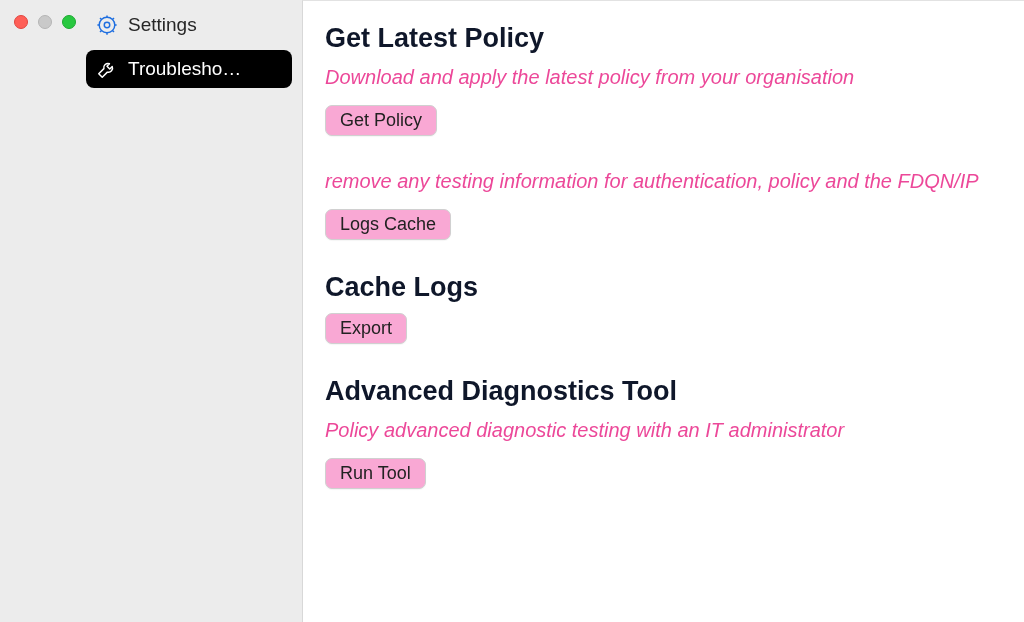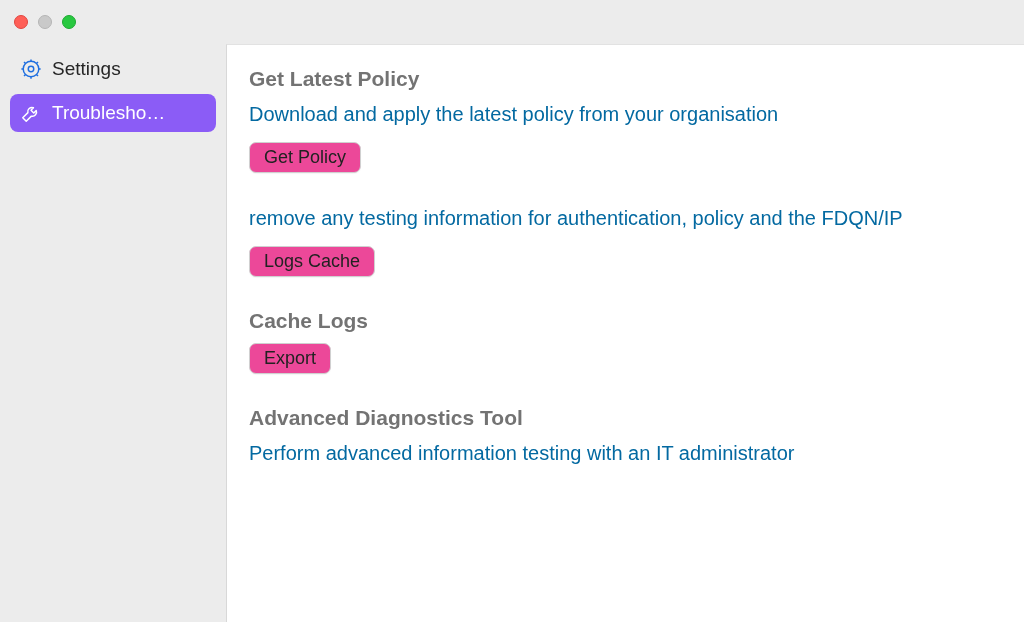--- a/index.html
+++ b/index.html
@@ -12,21 +12,21 @@
     height: 622px;
     font-family: -apple-system, "Helvetica Neue", Helvetica, Arial, sans-serif;
     background: #ececec;
     color: #222;
     overflow: hidden;
   }
   .window {
     width: 1024px;
     height: 622px;
     display: flex;
-    flex-direction: column;
+    flex-direction: row;
   }
   .titlebar {
     height: 44px;
     background: #ececec;
     display: flex;
     align-items: center;
     padding-left: 14px;
     gap: 10px;
   }
   .traffic-light {
@@ -64,21 +64,21 @@
     cursor: default;
     white-space: nowrap;
     overflow: hidden;
     text-overflow: ellipsis;
   }
   .sidebar-item .lbl {
     overflow: hidden;
     text-overflow: ellipsis;
   }
   .sidebar-item.selected {
-    background: #8b5cf6;
+    background: #000000;
     color: #ffffff;
   }
   .sidebar-item .icon {
     width: 22px;
     height: 22px;
     flex: 0 0 22px;
     display: flex;
     align-items: center;
     justify-content: center;
   }
@@ -91,36 +91,37 @@
     background: #ffffff;
     border-left: 1px solid #d8d8d8;
     border-top: 1px solid #e2e2e2;
     padding: 22px 22px 22px 22px;
     overflow: hidden;
   }
   .section {
     margin-bottom: 32px;
   }
   .section h2 {
-    font-size: 21px;
+    font-size: 27px;
     font-weight: 700;
-    color: #737373;
+    color: #0f172a;
     margin-bottom: 10px;
   }
   .section p {
     font-size: 20px;
-    color: #0369a1;
+    color: #ec4899;
     margin-bottom: 14px;
     line-height: 1.35;
+    font-style: italic;
   }
   .mac-button {
     display: inline-block;
     font-size: 18px;
     color: #222;
-    background: #ec4899;
+    background: #f9a8d4;
     border: 1px solid #d0d0d0;
     border-radius: 7px;
     padding: 4px 14px;
     box-shadow: 0 1px 1px rgba(0,0,0,0.04);
     cursor: default;
   }
 </style>
 </head>
 <body>
 
@@ -178,20 +179,21 @@
         <button class="mac-button">Logs Cache</button>
       </div>
 
       <div class="section">
         <h2>Cache Logs</h2>
         <button class="mac-button">Export</button>
       </div>
 
       <div class="section">
         <h2>Advanced Diagnostics Tool</h2>
-        <p>Perform advanced information testing with an IT administrator</p>
+        <p>Policy advanced diagnostic testing with an IT administrator</p>
+        <button class="mac-button">Run Tool</button>
       </div>
 
     </div>
 
   </div>
 
 </div>
 
 </body></html>

